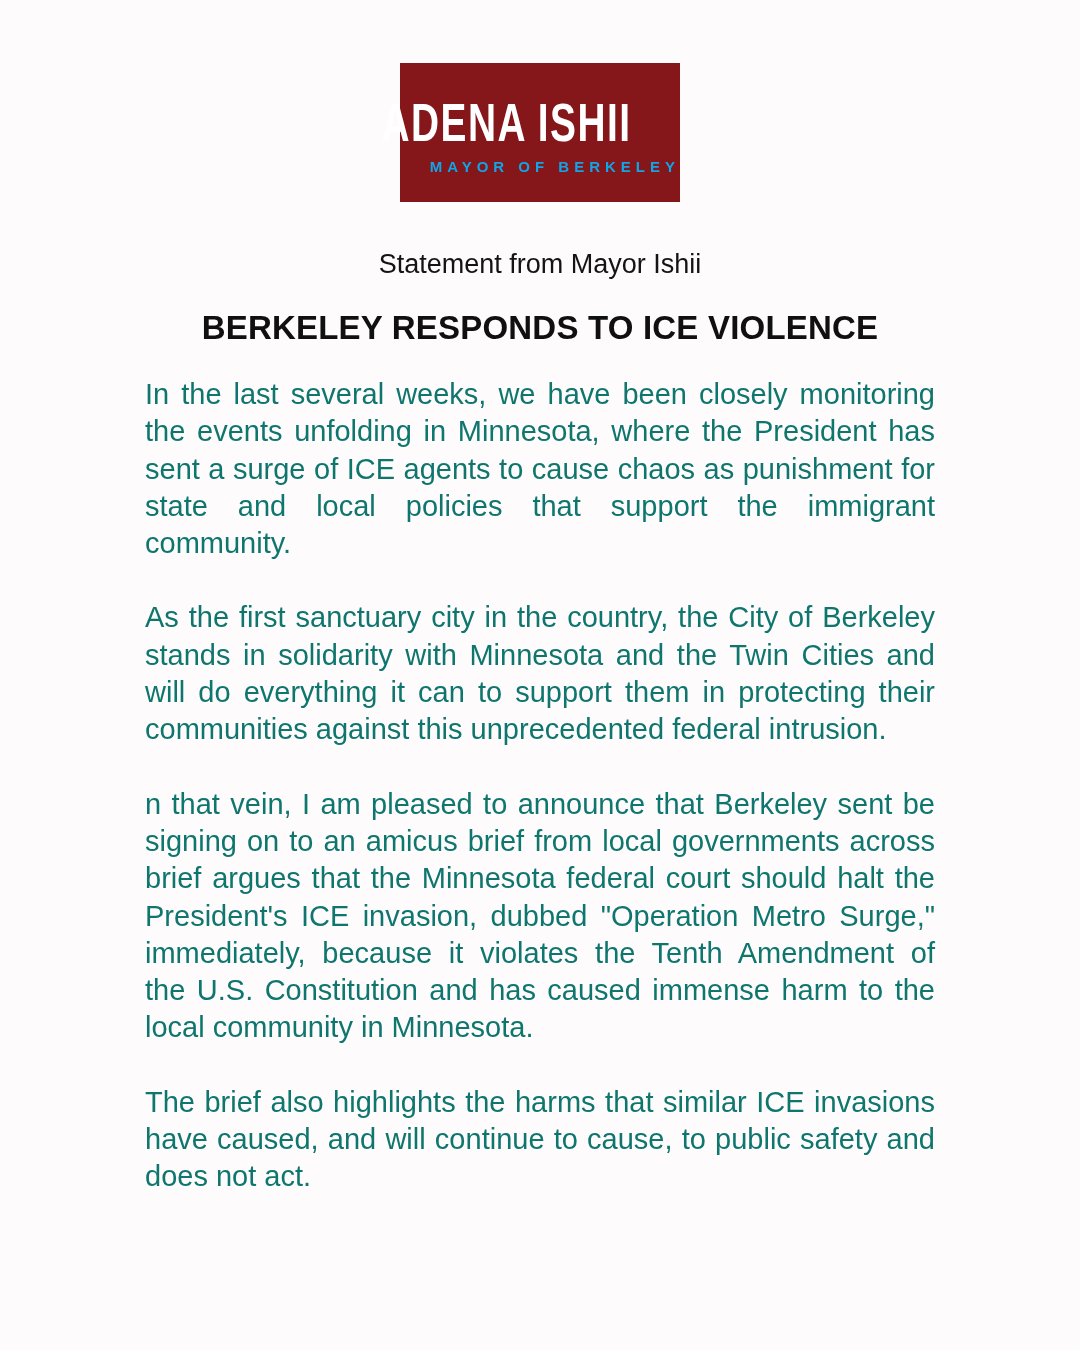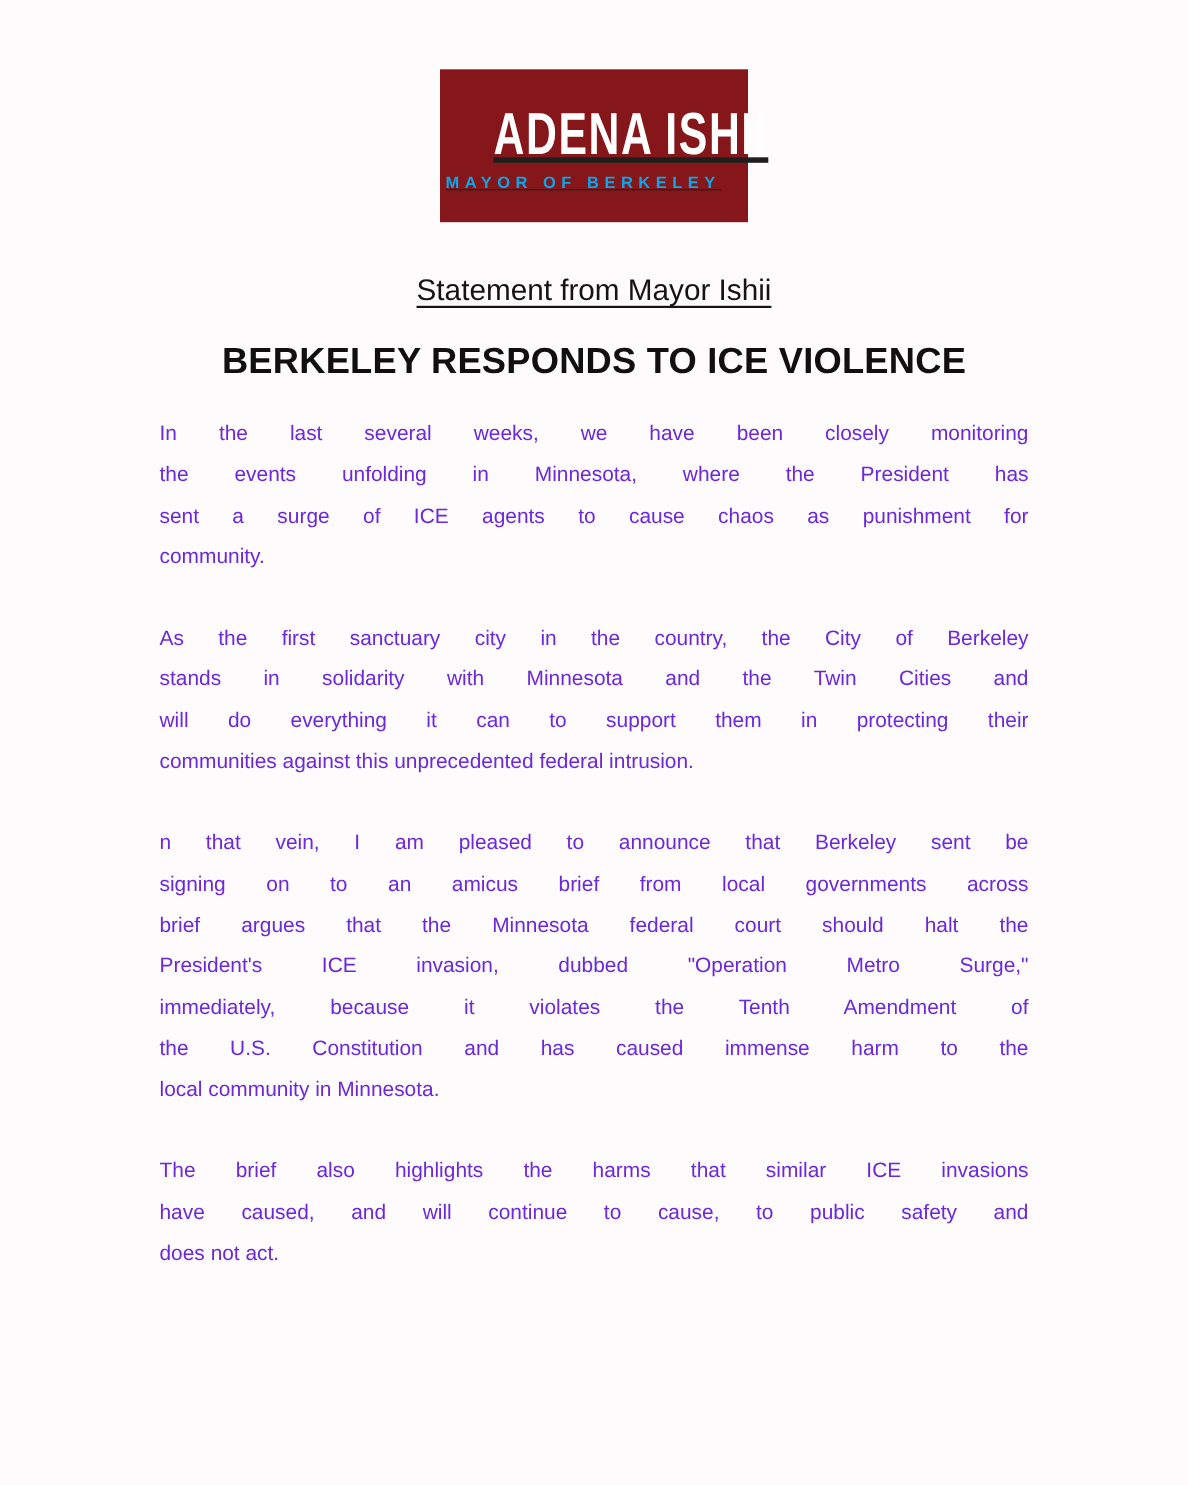--- a/index.html
+++ b/index.html
@@ -20,25 +20,24 @@
     position: relative;
   }
   
   .logo-box {
     width: 280px;
     height: 139px;
     margin: 63px auto 0 auto;
     background: #851619;
     display: flex;
     flex-direction: column;
-    align-items: flex-start;
+    align-items: flex-end;
     justify-content: center;
     padding-top: 4px;
     box-sizing: border-box;
-    text-decoration: underline;
   }
   .logo-name {
     color: #FFFFFF;
     font-weight: bold;
     font-size: 54px;
     letter-spacing: 2px;
     white-space: nowrap;
     transform: scaleX(0.72);
     transform-origin: center;
     line-height: 1;
@@ -51,41 +50,40 @@
     letter-spacing: 5px;
     white-space: nowrap;
     text-indent: 5px; 
     line-height: 1;
   }
   
   .kicker {
     margin-top: 47px;
     text-align: center;
     font-size: 27px;
-    text-decoration: underline;
     text-decoration-thickness: 2px;
     text-underline-offset: 5px;
     text-decoration-skip-ink: none;
     color: #141414;
   }
   .headline {
     margin-top: 29px;
     text-align: center;
     font-size: 33px;
     font-weight: bold;
     letter-spacing: 0.2px;
     color: #101010;
   }
   
   .body-text {
     width: 790px;
     margin: 29px auto 0 auto;
-    font-size: 19px;
+    font-size: 29px;
     line-height: 37.3px;
-    color: #6d28d9;
+    color: #0f766e;
   }
   .paragraph {
     margin: 0 0 37px 0;
   }
   .line {
     text-align: justify;
     text-align-last: justify;
   }
   .line.last {
     text-align: justify;
@@ -104,20 +102,21 @@
 
   <div class="kicker">Statement from Mayor Ishii</div>
 
   <div class="headline">BERKELEY RESPONDS TO ICE VIOLENCE</div>
 
   <div class="body-text" id="statement-body">
       <div class="paragraph">
         <div class="line">In the last several weeks, we have been closely monitoring</div>
         <div class="line">the events unfolding in Minnesota, where the President has</div>
         <div class="line">sent a surge of ICE agents to cause chaos as punishment for</div>
+        <div class="line">state and local policies that support the immigrant</div>
         <div class="line last">community.</div>
       </div>
       <div class="paragraph">
         <div class="line">As the first sanctuary city in the country, the City of Berkeley</div>
         <div class="line">stands in solidarity with Minnesota and the Twin Cities and</div>
         <div class="line">will do everything it can to support them in protecting their</div>
         <div class="line last">communities against this unprecedented federal intrusion.</div>
       </div>
       <div class="paragraph">
         <div class="line">n that vein, I am pleased to announce that Berkeley sent be</div>

